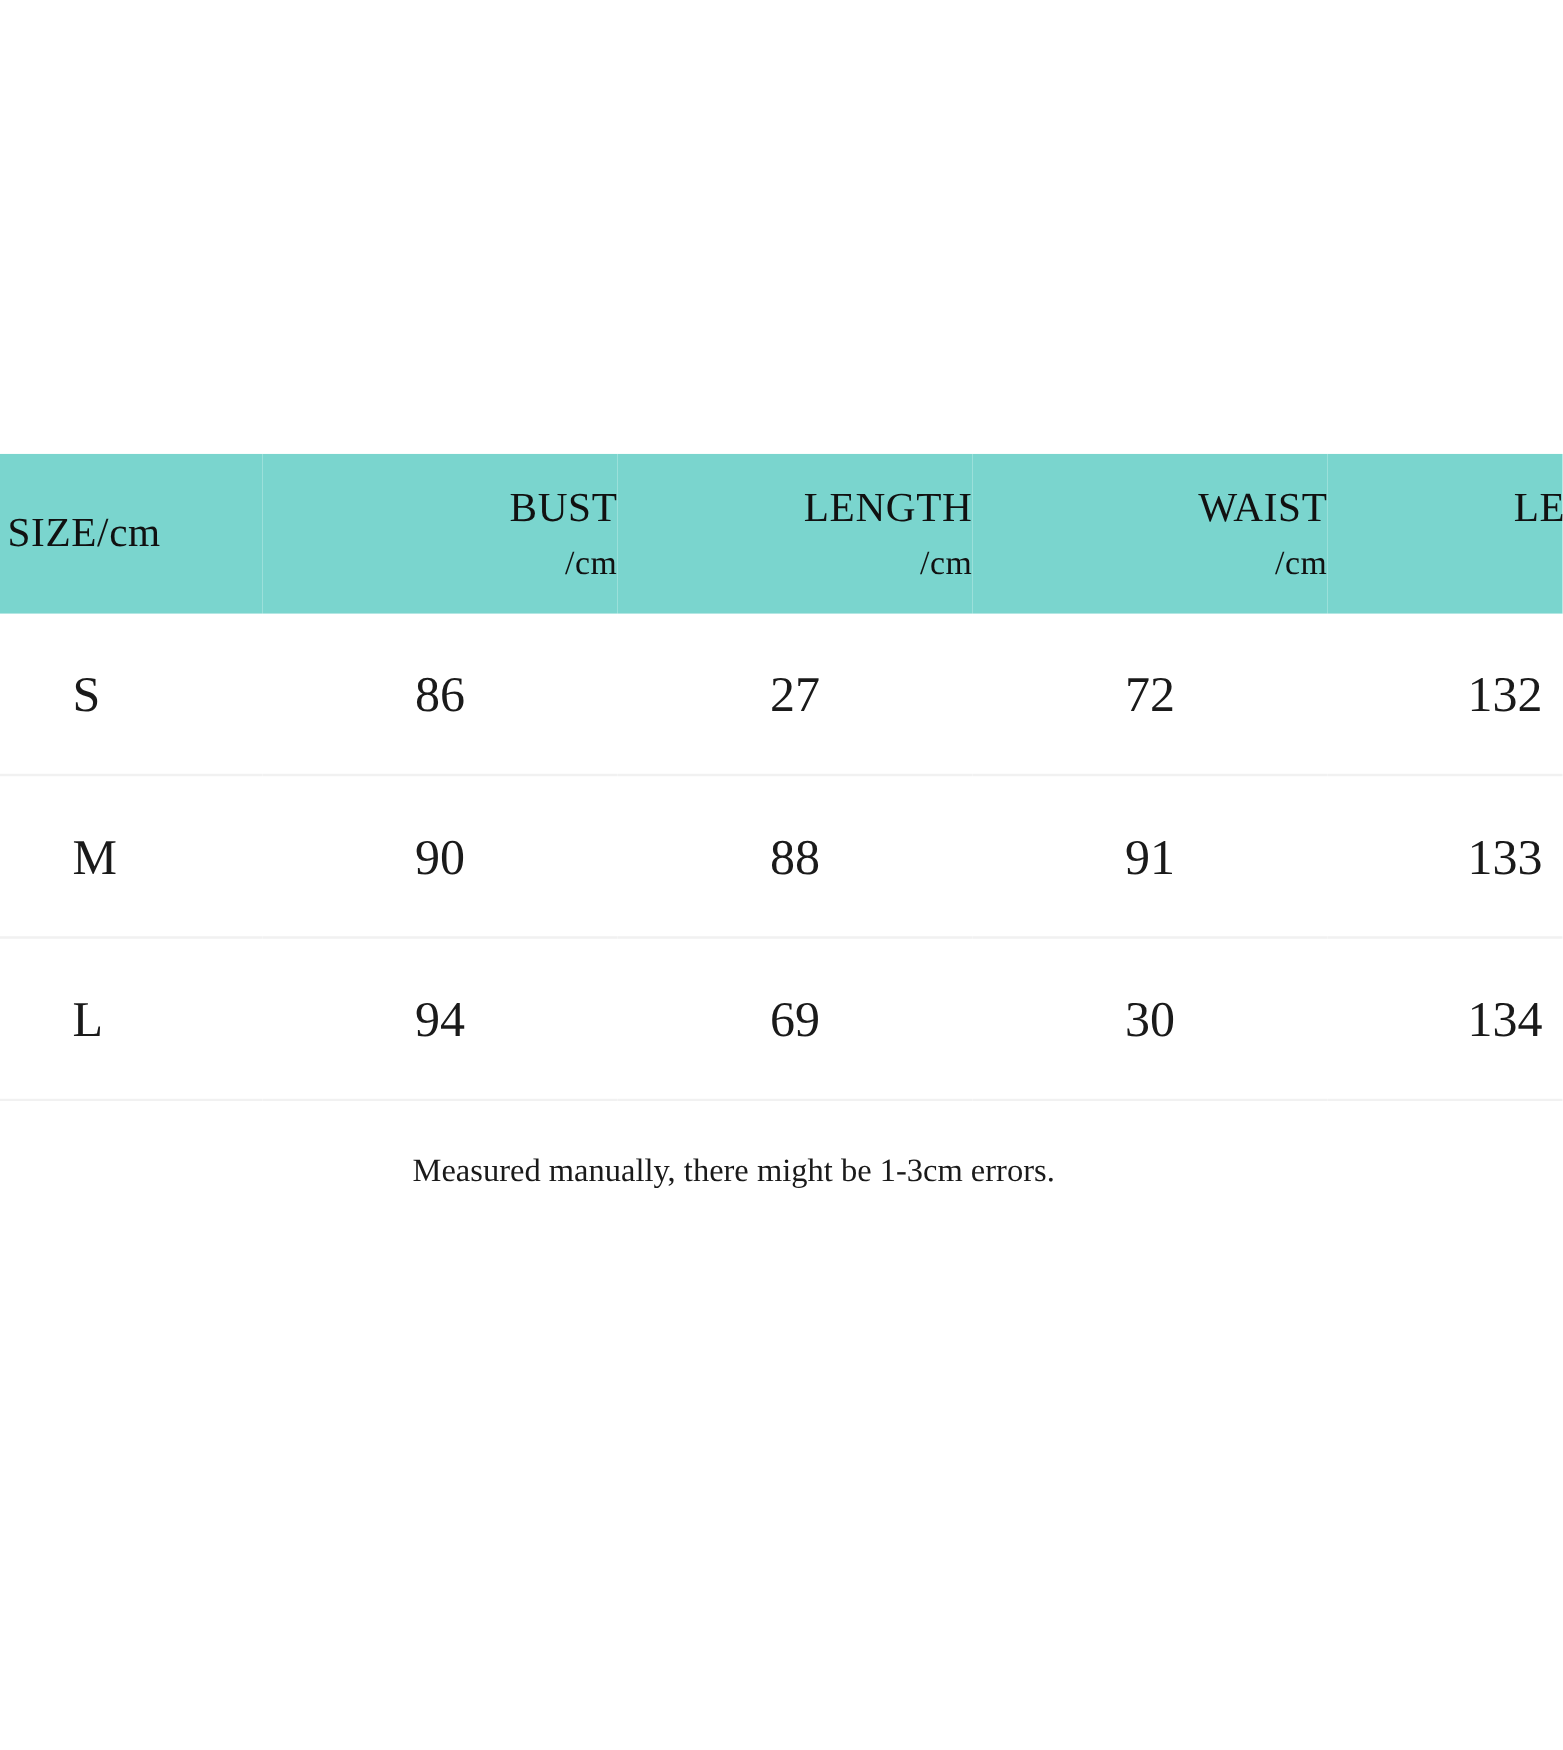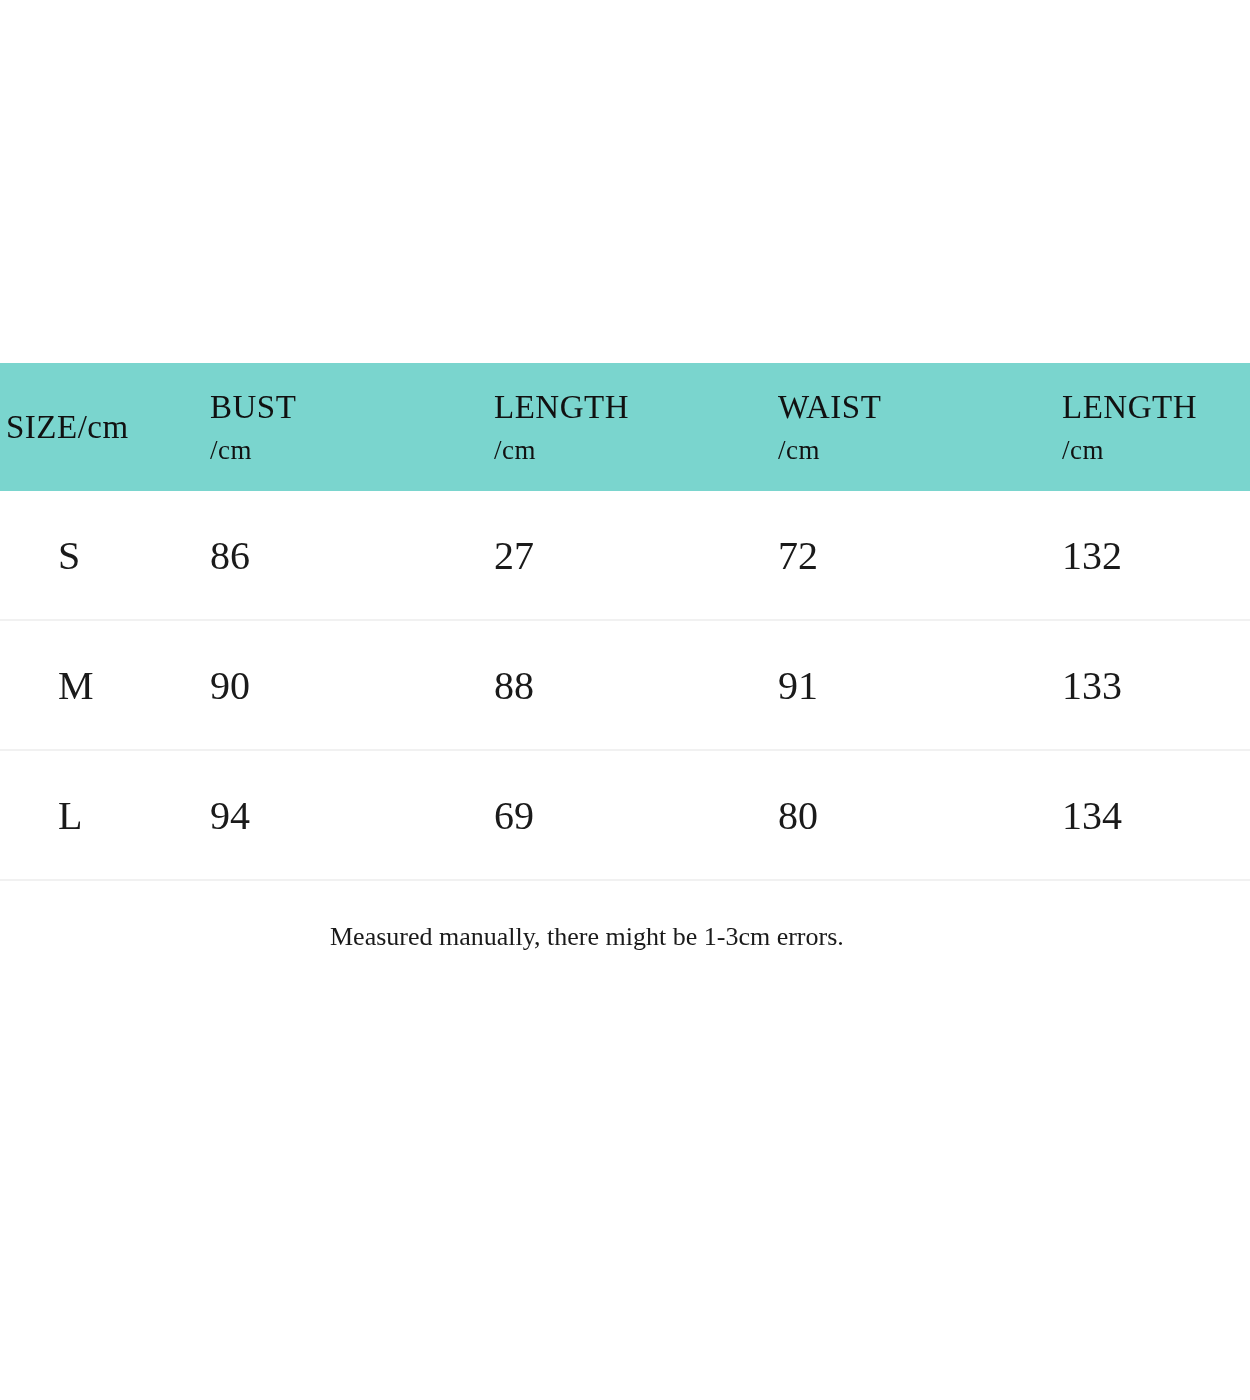--- a/index.html
+++ b/index.html
@@ -46,21 +46,21 @@
     color: #111111;
     letter-spacing: 0.5px;
   }
   th.size-head {
     text-align: left;
     padding-left: 6px;
     font-size: 33px;
     white-space: nowrap;
   }
   th.measure-head {
-    text-align: left;
+    text-align: right;
     font-size: 33px;
     line-height: 1.42;
     margin-top: 29px;
   }
   th.measure-head .unit {
     display: block;
     font-size: 27px;
   }
 
   
@@ -73,20 +73,21 @@
     font-size: 40px;
     vertical-align: middle;
     border-bottom: 2px solid #f1f1f1;
     color: #1a1a1a;
   }
   td.size-cell {
     text-align: left;
     padding-left: 58px;
   }
   td.measure-cell {
+    text-align: center;
   }
 
   
   .footnote {
     position: absolute;
     left: 330px;
     top: 922px;
     font-size: 26px;
     color: #1a1a1a;
     white-space: nowrap;
@@ -144,20 +145,20 @@
         <td class="size-cell">M</td>
         <td class="measure-cell">90</td>
         <td class="measure-cell">88</td>
         <td class="measure-cell">91</td>
         <td class="measure-cell">133</td>
       </tr>
       <tr>
         <td class="size-cell">L</td>
         <td class="measure-cell">94</td>
         <td class="measure-cell">69</td>
-        <td class="measure-cell">80</td>
+        <td class="measure-cell">30</td>
         <td class="measure-cell">134</td>
       </tr>
     </tbody>
   </table>
 </div>
 
 <div class="footnote">Measured manually, there might be 1-3cm errors.</div>
 
 </body></html>

